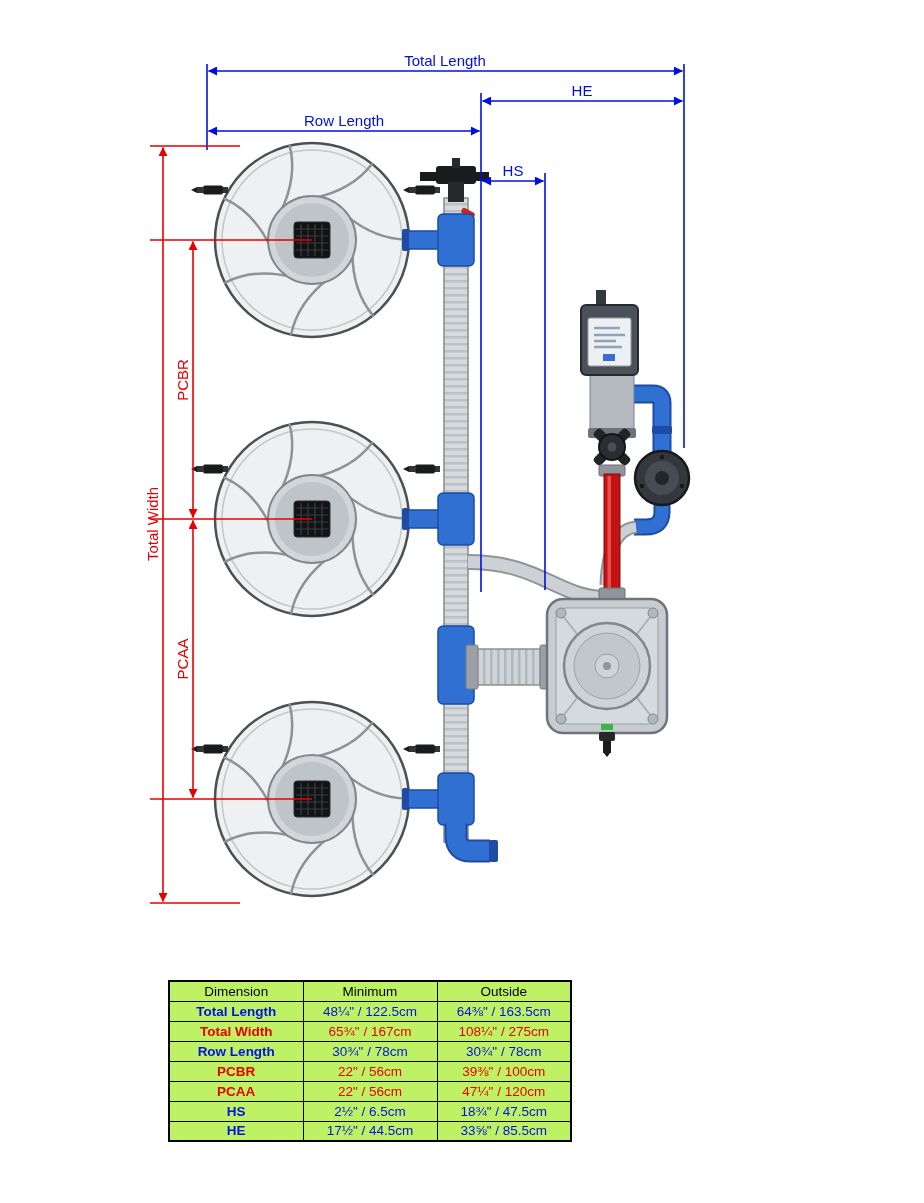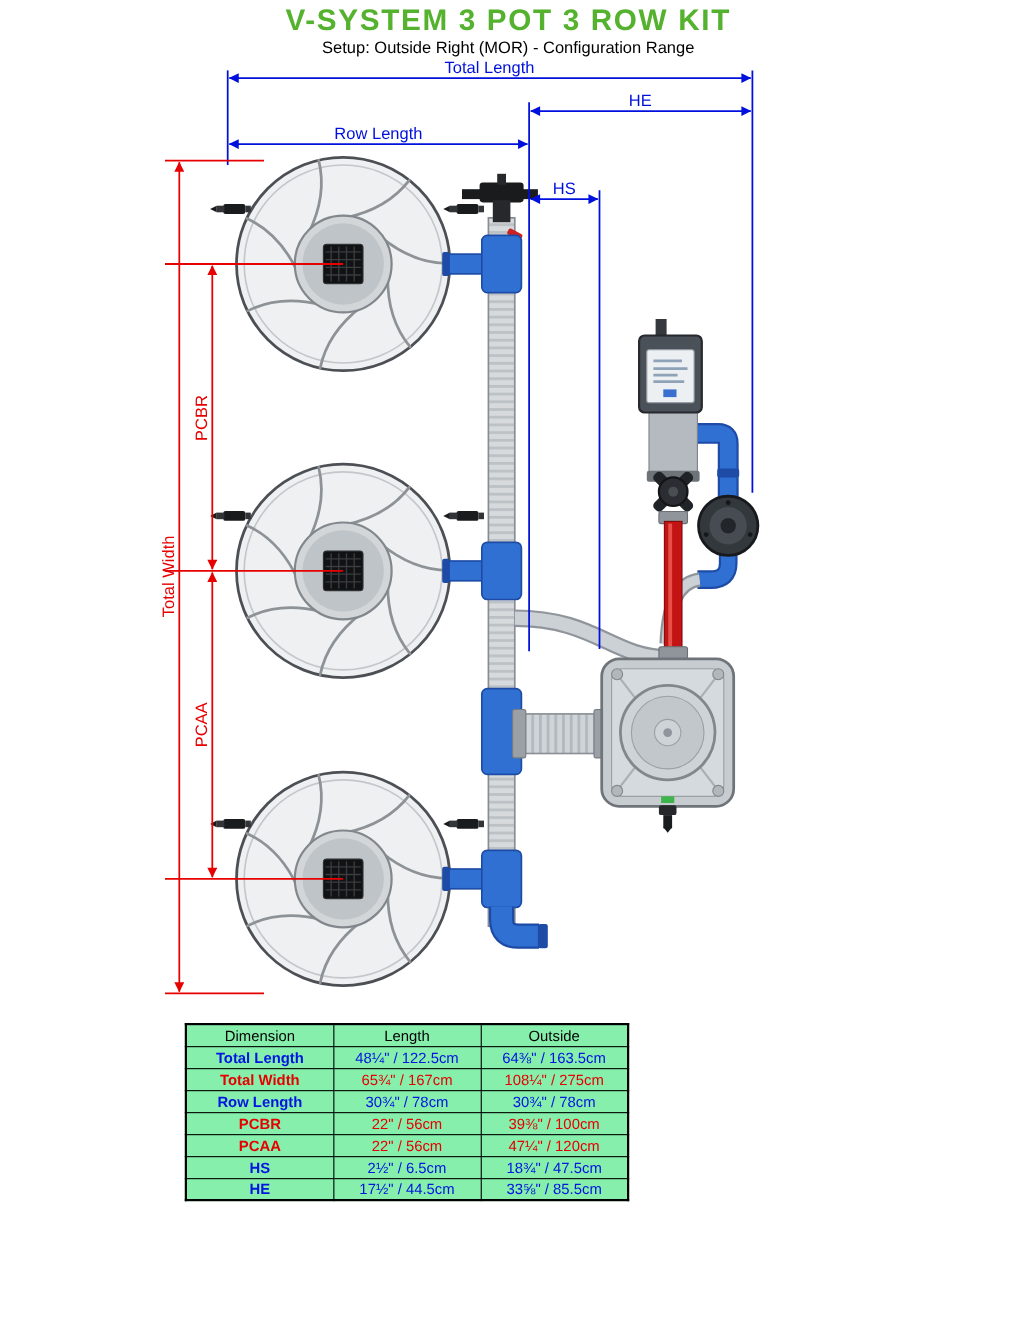--- a/index.html
+++ b/index.html
@@ -3,21 +3,21 @@
 <meta charset="utf-8">
 <style>
   * { box-sizing: border-box; }
   body { margin:0; background:#ffffff; font-family:"Liberation Sans", sans-serif; }
   .page { position:relative; width:924px; height:1203px; background:#fff; overflow:hidden; margin:0 auto; }
   .header { position:absolute; top:3px; left:0; width:100%; text-align:center; }
   .title { margin:0; font-size:27px; font-weight:bold; letter-spacing:1.5px; color:#55b22e; }
   .subtitle { font-size:15px; color:#000; margin-top:1px; }
   .diagram { position:absolute; top:0; left:0; }
   svg text { font-family:"Liberation Sans", sans-serif; }
-  .dim-table { position:absolute; left:168px; top:930px; border-collapse:collapse; border:2px solid #000; font-size:13.5px; background:#86efac; }
+  .dim-table { position:absolute; left:168px; top:980px; border-collapse:collapse; border:2px solid #000; font-size:13.5px; background:#bef264; }
   .dim-table th, .dim-table td { border:1.5px solid #000; padding:1px 6px; text-align:center; height:20px; }
   .dim-table th { font-weight:normal; width:134px; color:#000; }
   .dim-table td:first-child { font-weight:bold; }
   tr.blue td { color:#0014e0; }
   tr.red td { color:#e60000; }
 </style>
 </head>
 <body>
 
 <div class="page">
@@ -228,30 +228,26 @@
       <line x1="193" y1="241.5" x2="193" y2="517.5" marker-start="url(#aR)" marker-end="url(#aR)"></line>
       <line x1="193" y1="520.5" x2="193" y2="797.5" marker-start="url(#aR)" marker-end="url(#aR)"></line>
     </g>
     <g font-size="15" fill="#e60000" text-anchor="middle">
       <text transform="translate(158,524) rotate(-90)">Total Width</text>
       <text transform="translate(188,380) rotate(-90)">PCBR</text>
       <text transform="translate(188,659) rotate(-90)">PCAA</text>
     </g>
   </svg>
 
-  <div class="header">
-    <h1 class="title">V-SYSTEM 3 POT 3 ROW KIT</h1>
-    <div class="subtitle">Setup: Outside Right (MOR) - Configuration Range</div>
-  </div>
 
   <table class="dim-table">
     <thead>
       <tr>
         <th>Dimension</th>
-        <th>Length</th>
+        <th>Minimum</th>
         <th>Outside</th>
       </tr>
     </thead>
     <tbody>
       <tr class="blue">
         <td>Total Length</td>
         <td>48¼" / 122.5cm</td>
         <td>64⅜" / 163.5cm</td>
       </tr>
       <tr class="red">

